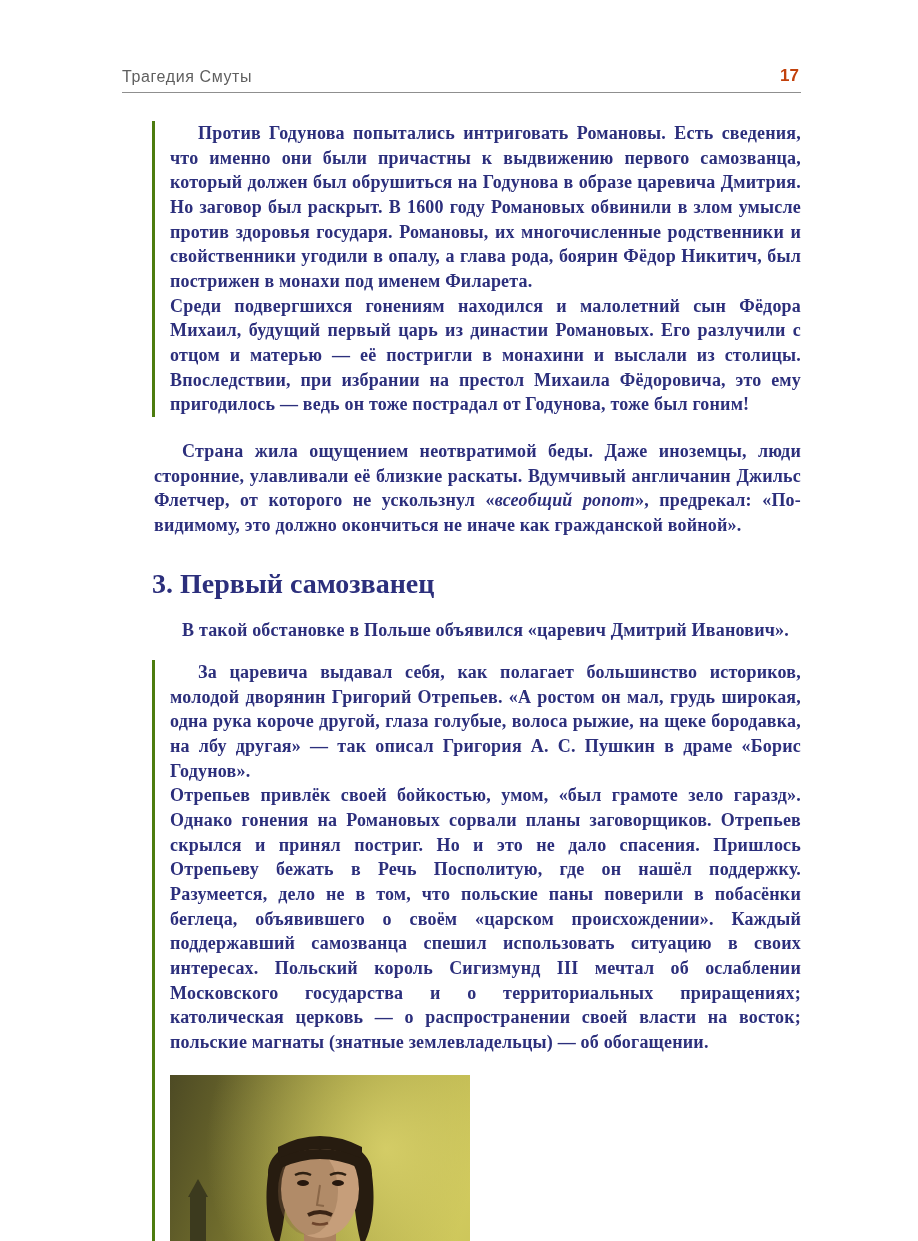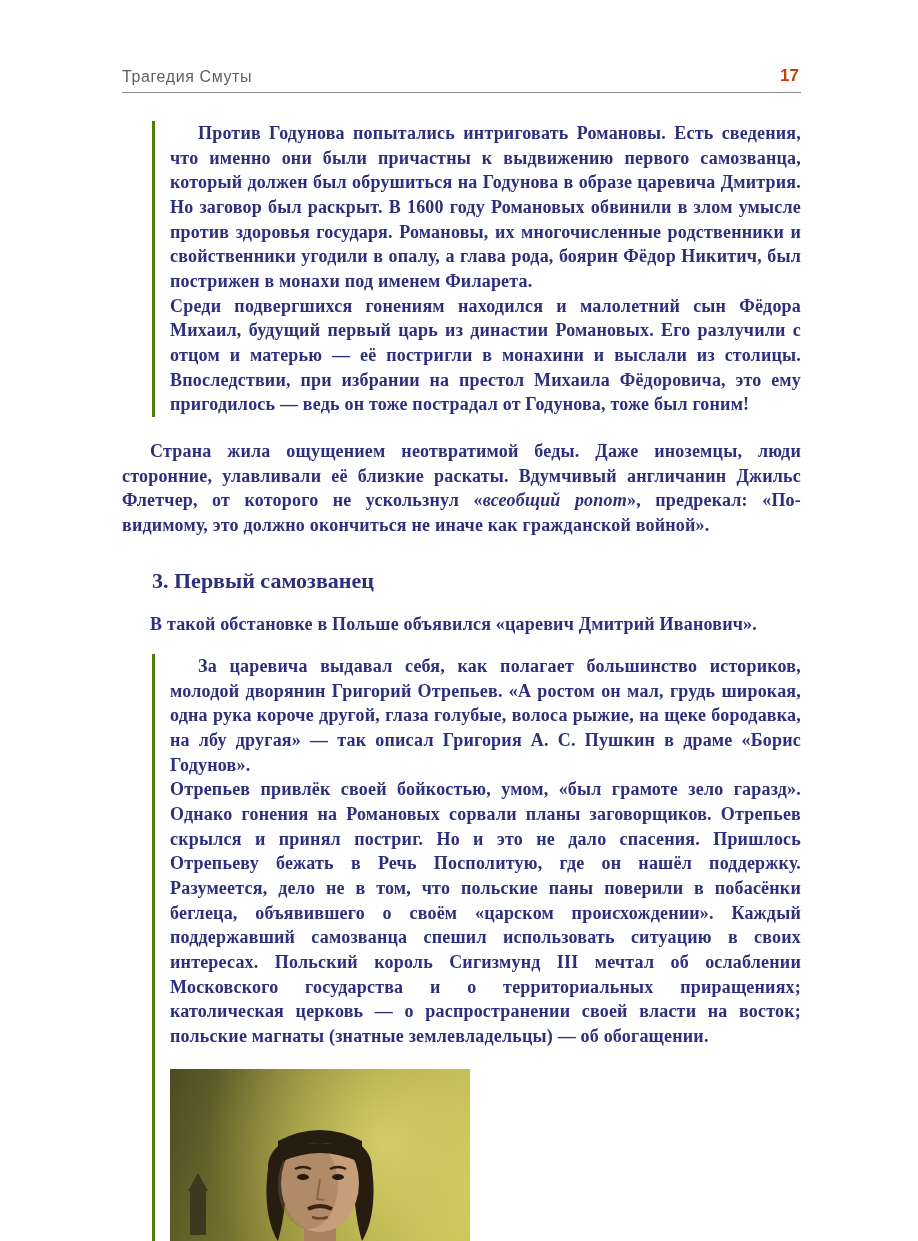--- a/index.html
+++ b/index.html
@@ -24,36 +24,37 @@
   .running-title{color:#5f5f5f;font-size:16px;letter-spacing:.6px;}
   .page-number{color:#c2410c;font-size:17px;font-weight:bold;}
 
   
   .body-text{
     font-size:18px;
     line-height:1.37;
     font-weight:bold;
     text-align:justify;
     letter-spacing:.2px;
+    margin-left:32px;
   }
   p{margin:0;}
   .indent{text-indent:28px;}
 
   .quote-block{
     margin-left:30px;
     border-left:3px solid #4d7c0f;
     padding-left:15px;
   }
   .block-1{margin-top:28px;}
 
   .para-1{margin-top:22px;}
 
   .section-heading{
     margin:30px 0 0 30px;
-    font-size:22px;
+    font-size:28px;
     font-weight:bold;
   }
   .para-2{margin-top:18px;}
 
   .block-2{margin-top:18px;}
   .wrap-row{
     display:flex;
     gap:16px;
     margin-top:0;
     flex-direction:column;

